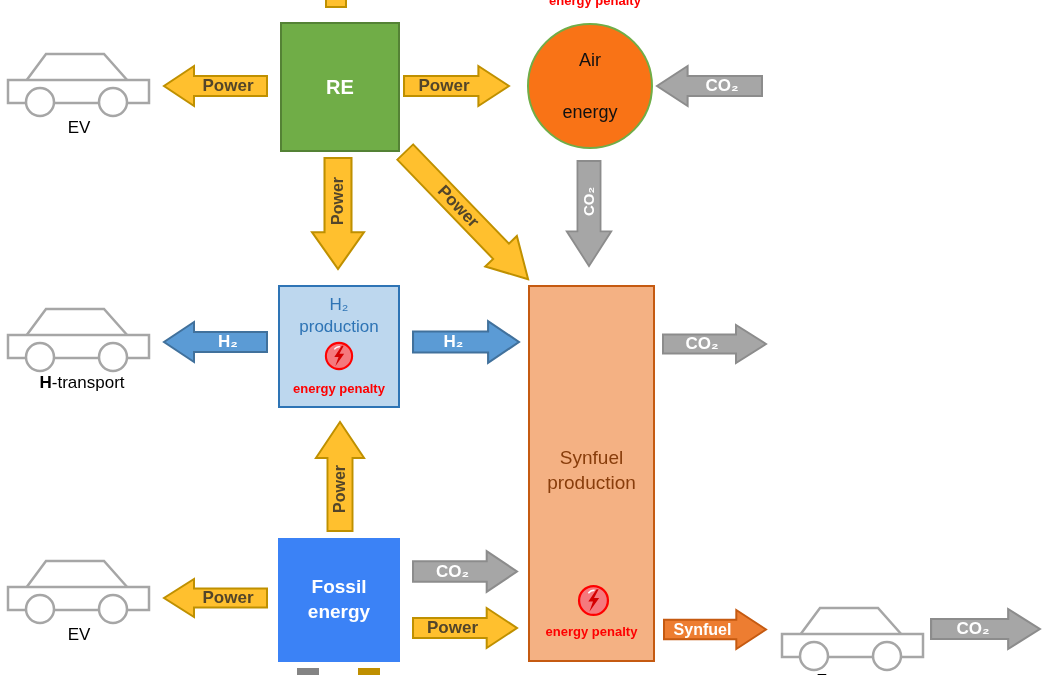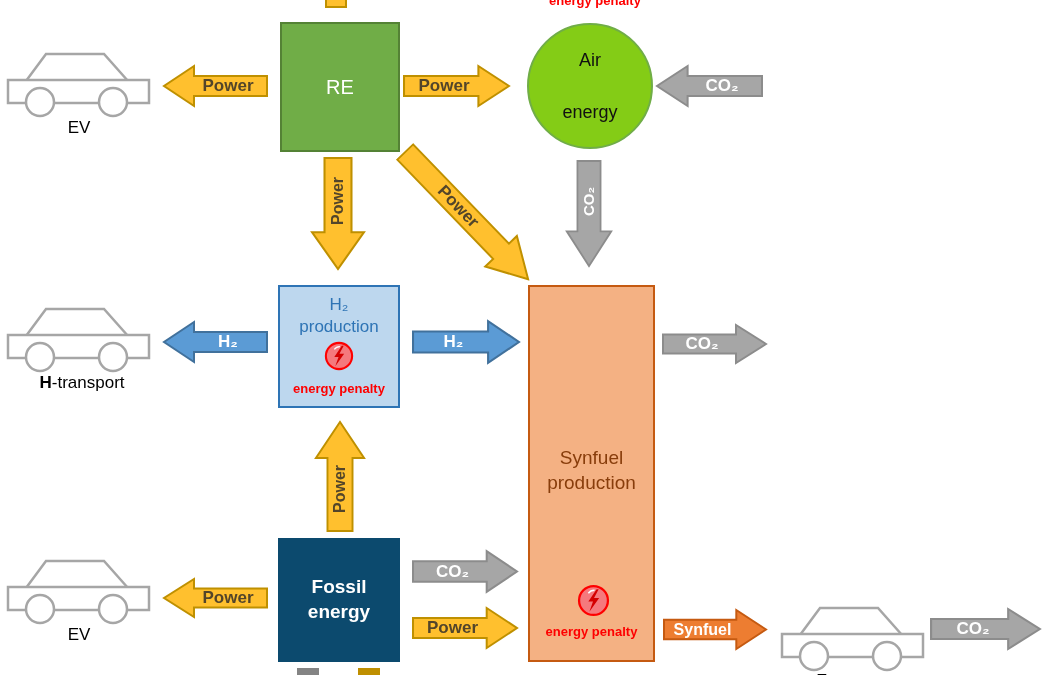--- a/index.html
+++ b/index.html
@@ -3,30 +3,30 @@
 <meta charset="utf-8">
 <style>
   html,body{margin:0;padding:0;background:#fff;}
   body{font-family:"Liberation Sans","DejaVu Sans",sans-serif;}
   .stage{position:relative;width:1050px;height:675px;background:#fff;overflow:hidden;}
 
   
   .node{position:absolute;box-sizing:border-box;display:flex;flex-direction:column;
         align-items:center;justify-content:center;text-align:center;}
   .re{left:280px;top:22px;width:120px;height:130px;background:#70AD47;border:2px solid #548235;
-      color:#fff;font-weight:400;font-size:20px;}
-  .aircap{left:527px;top:23px;width:126px;height:126px;background:#84cc16;border:2px solid #70AD47;
+      color:#fff;font-weight:700;font-size:20px;}
+  .aircap{left:527px;top:23px;width:126px;height:126px;background:#f97316;border:2px solid #70AD47;
       border-radius:50%;color:#111;font-size:18px;line-height:1.35;gap:28px;}
   .h2box{left:278px;top:285px;width:122px;height:123px;background:#BDD7EE;border:2px solid #2E74B5;
       color:#2E74B5;font-size:17px;line-height:1.3;justify-content:flex-start;padding-top:7px;}
   .methanol{left:528px;top:285px;width:127px;height:377px;background:#F4B183;border:2px solid #C55A11;
       display:block;}
   .methanol .mlabel{position:absolute;left:0;top:158px;width:100%;text-align:center;
       color:#883D0B;font-size:19px;line-height:1.32;}
-  .fossil{left:278px;top:538px;width:122px;height:124px;background:#0c4a6e;
+  .fossil{left:278px;top:538px;width:122px;height:124px;background:#3b82f6;
       color:#fff;font-weight:700;font-size:19px;line-height:1.3;}
   .penalty-text{color:#FE0000;font-size:13px;font-weight:600;}
   .methanol .pen-icon{position:absolute;left:47px;top:297px;}
   .methanol .penalty-text{position:absolute;left:0;top:337px;width:100%;text-align:center;}
 
   
   .top-stub{position:absolute;left:325px;top:0;width:22px;height:8px;background:#FFC02E;
       border:2px solid #BF9000;border-top:none;box-sizing:border-box;}
   .top-penalty{position:absolute;left:527px;top:-7px;width:136px;text-align:center;}
   .legend-stub{position:absolute;top:668px;width:22px;height:10px;}

